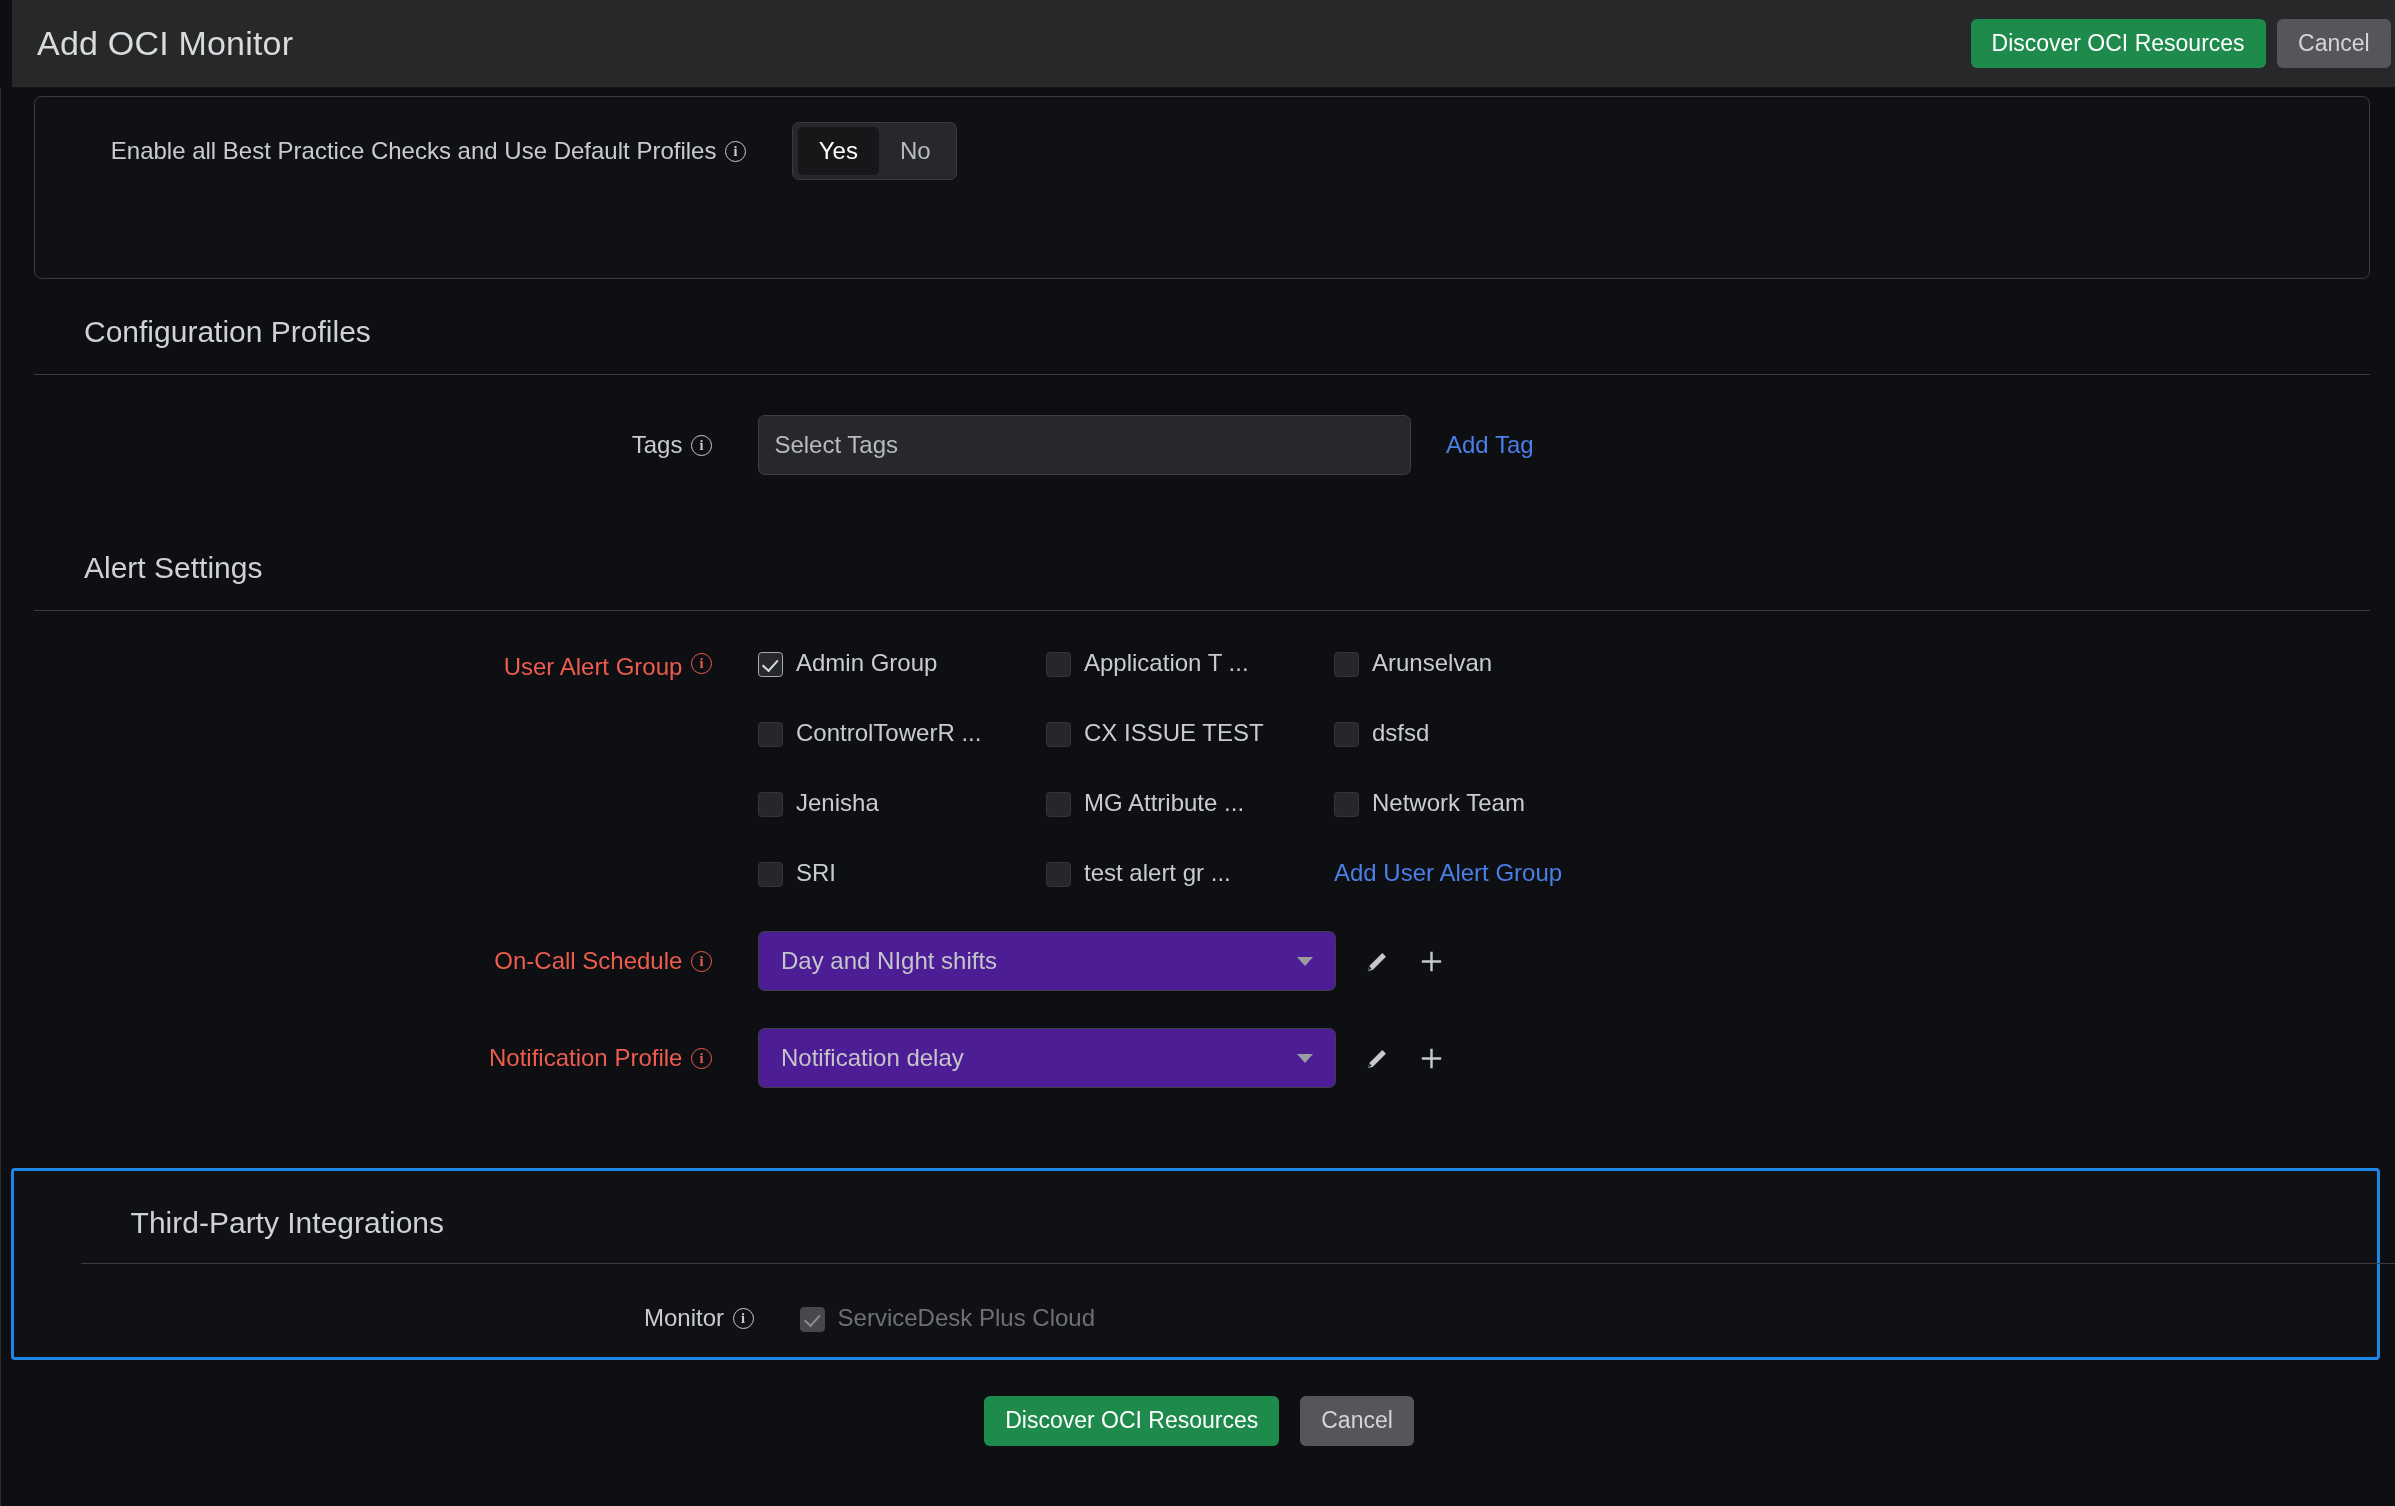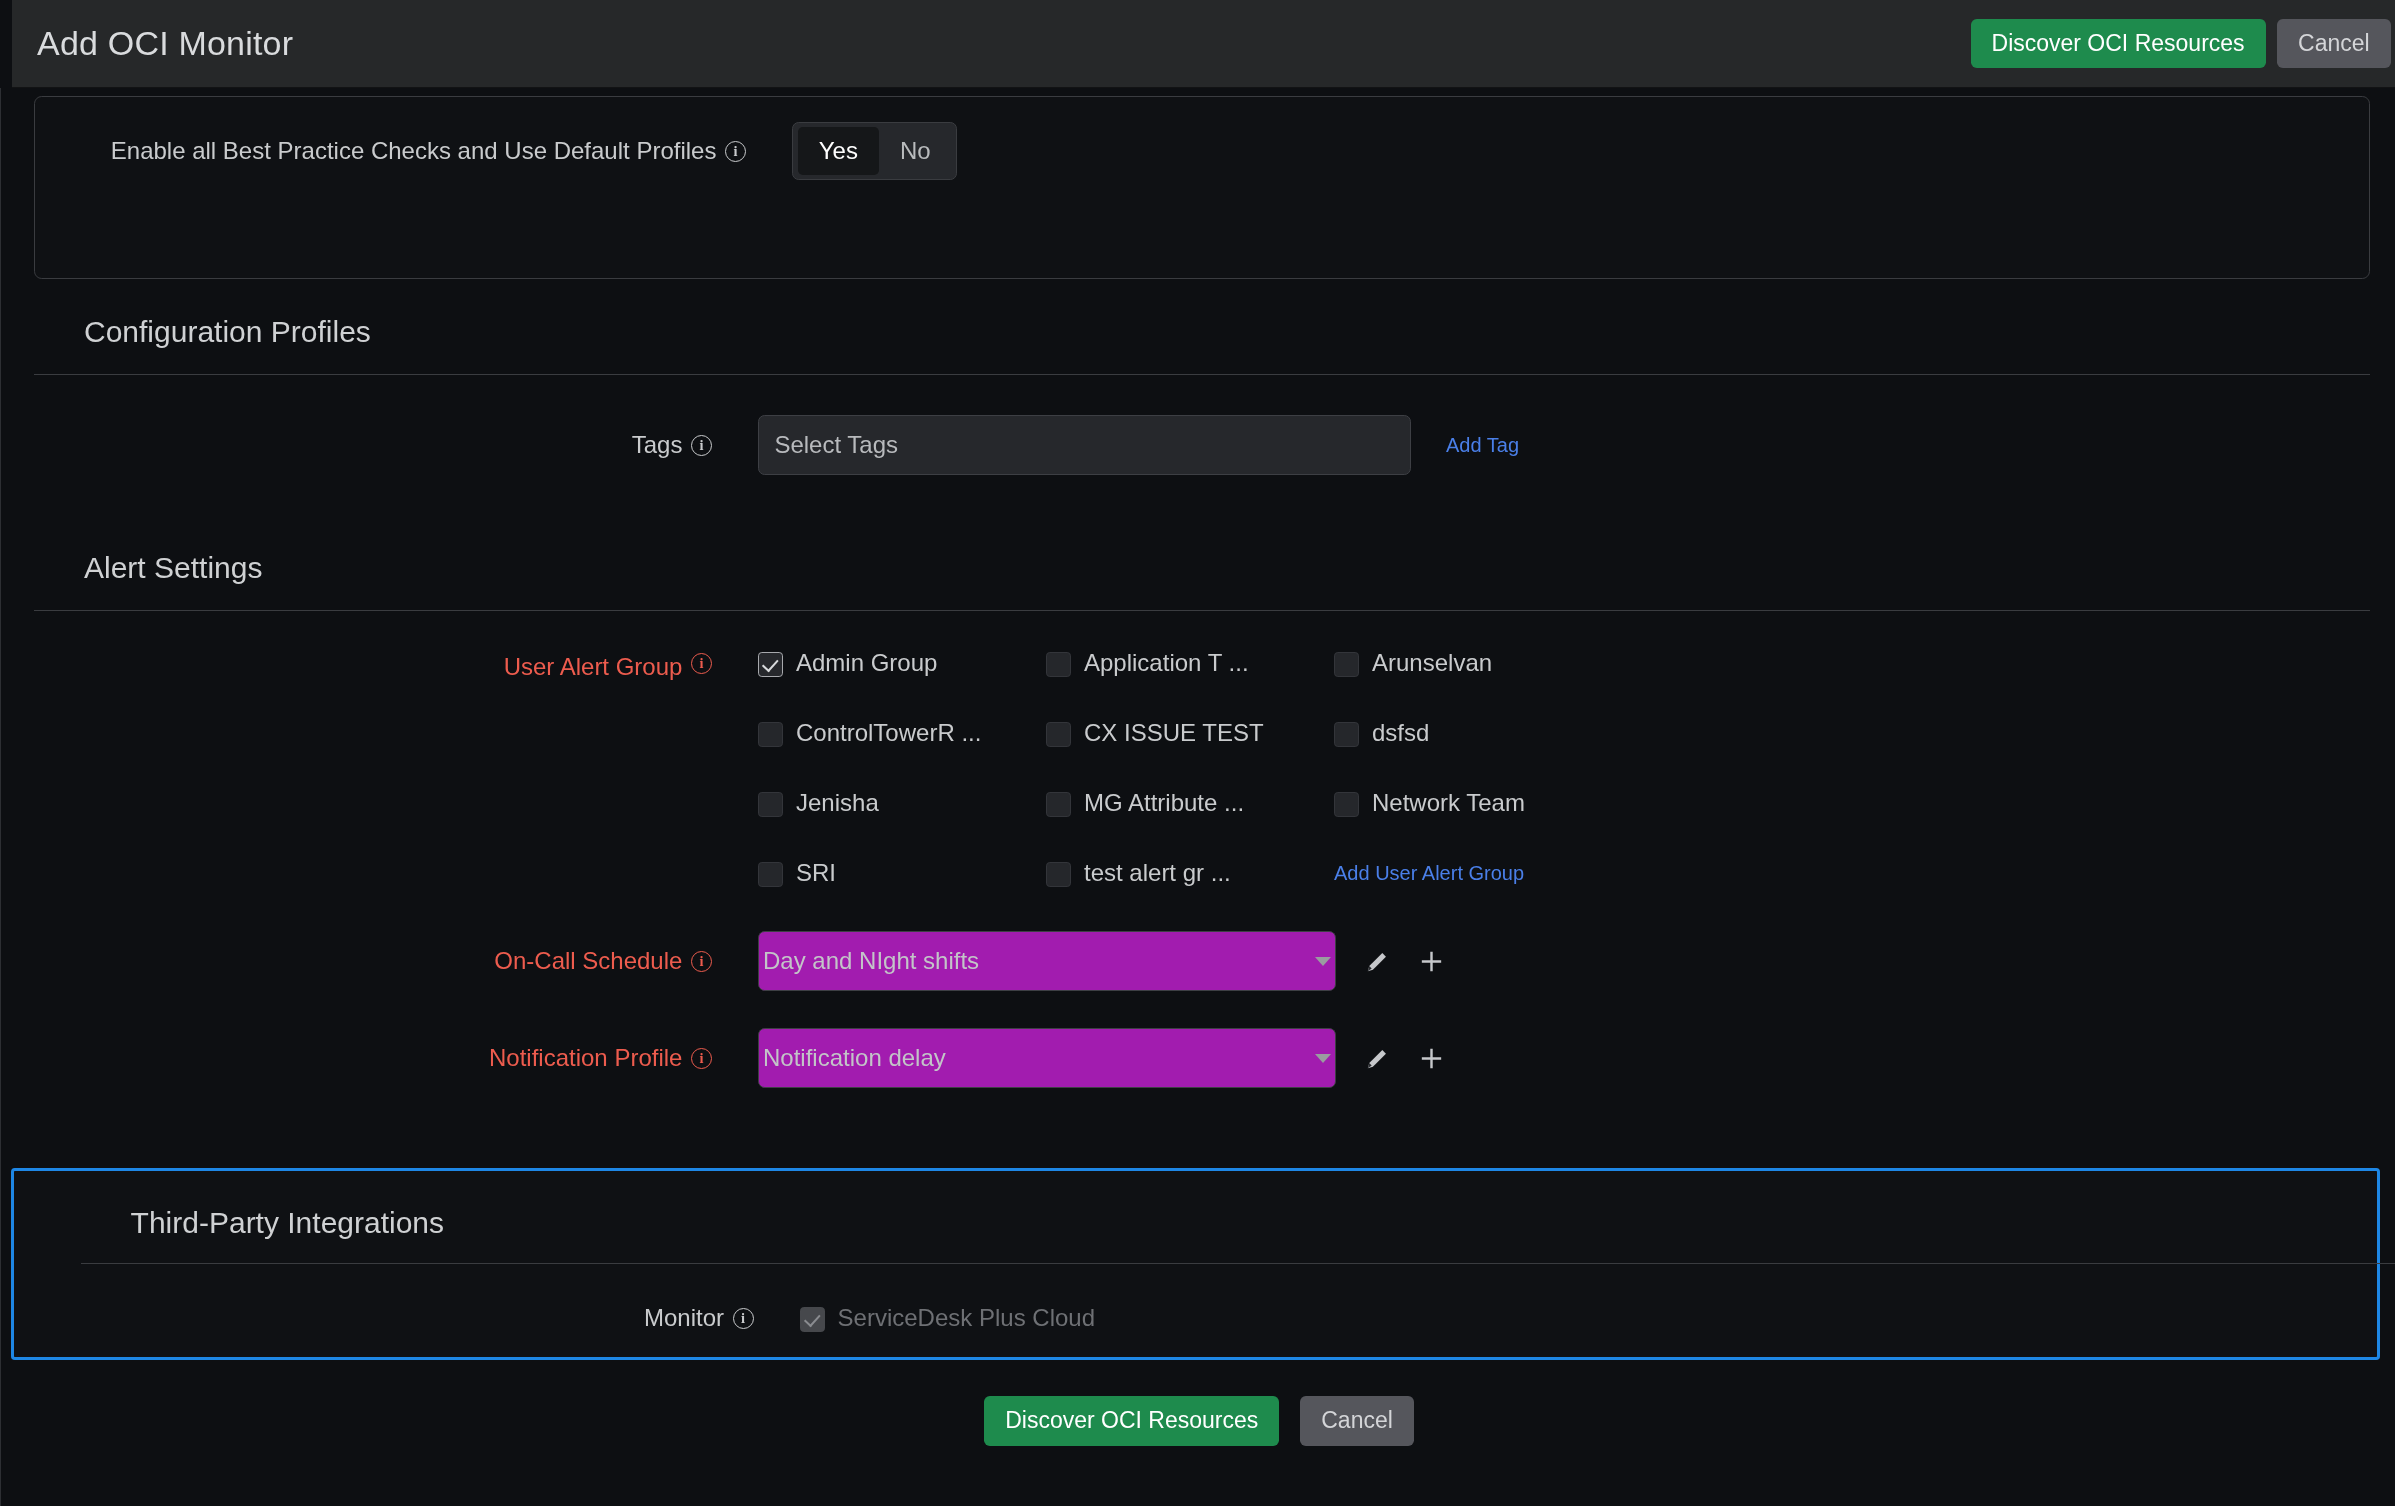--- a/index.html
+++ b/index.html
@@ -82,29 +82,29 @@
     height: 1px; background: #3a3c40; width: 100%;
   }
 
   
   .text-input {
     background: #26282c; border: 1px solid #3d3f44; border-radius: 6.7px;
     height: 60px; width: 653px; display: flex; align-items: center;
     padding: 0 15.4px; color: #b8babd; font-size: 24px; cursor: text;
   }
   .select-box {
-    background: #a21caf; border: 1px solid #3d3f44; border-radius: 6.7px;
+    background: #4c1d95; border: 1px solid #3d3f44; border-radius: 6.7px;
     height: 60px; width: 578px; display: flex; align-items: center;
-    padding: 0 4px; color: #c3c5c8; font-size: 24px; cursor: pointer;
+    padding: 0 22px; color: #c3c5c8; font-size: 24px; cursor: pointer;
     justify-content: space-between;
   }
   .caret { width: 0; height: 0; border-left: 8.6px solid transparent;
            border-right: 8.6px solid transparent; border-top: 9.6px solid #9a9ca0; }
 
-  .link { color: #4a7fe8; font-size: 20px; cursor: pointer; }
+  .link { color: #4a7fe8; font-size: 24px; cursor: pointer; }
 
   
   .cb-item { display: flex; align-items: flex-end; gap: 13px; }
   .cb {
     width: 25px; height: 25px; border-radius: 3.8px; flex: none;
     background: #25272b; border: 1.4px solid #33353a;
     display: flex; align-items: center; justify-content: center;
   }
   .cb.checked { background: #26282c; border-color: #a7a9ad; }
   .cb.checked::after {

